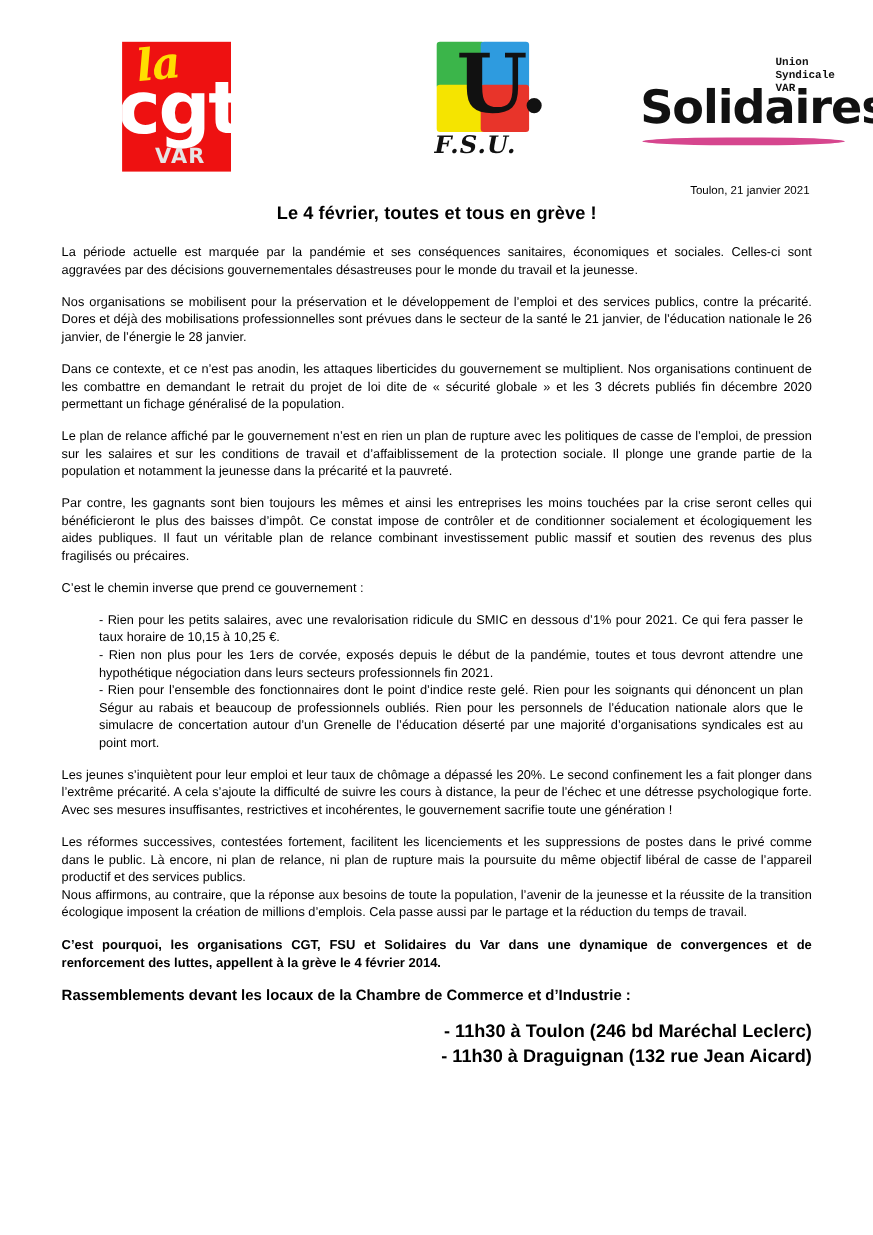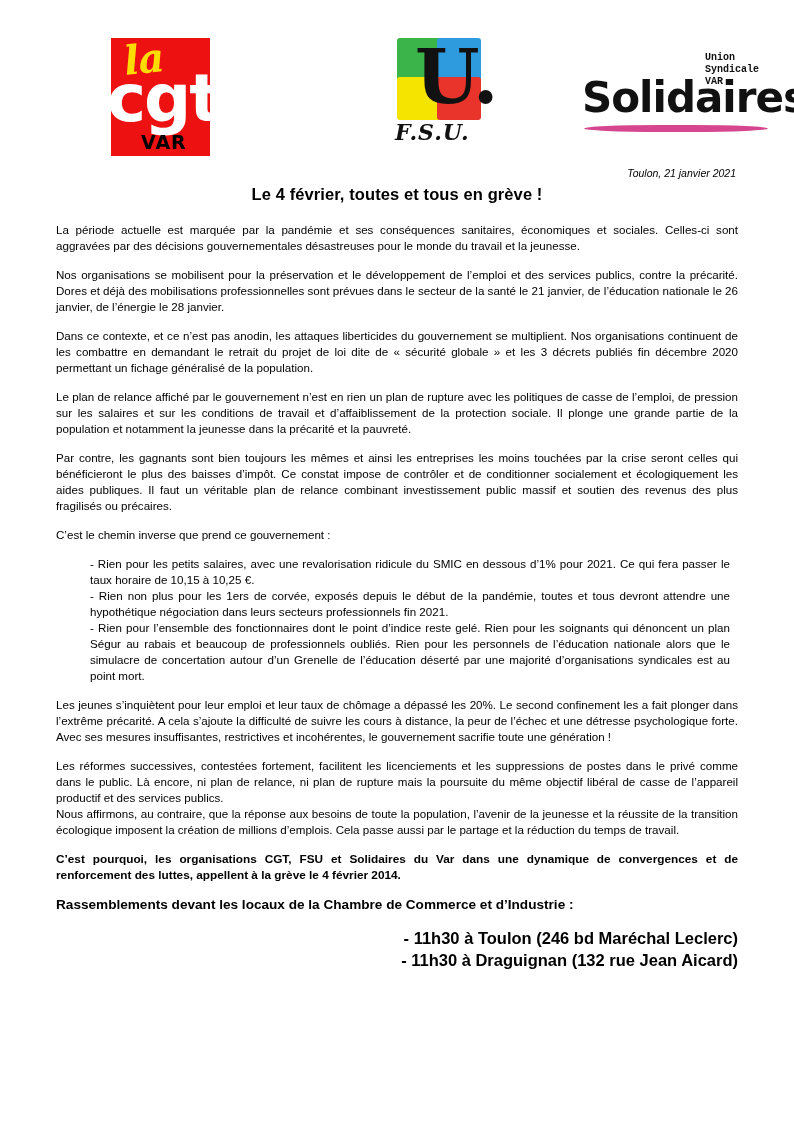--- a/index.html
+++ b/index.html
@@ -64,21 +64,21 @@
     letter-spacing: -2px;
     line-height: 1;
   }
   .cgt-var {
     position: absolute;
     left: 30px;
     bottom: 4px;
     font-family: "DejaVu Sans", sans-serif;
     font-weight: bold;
     font-size: 19px;
-    color: #000000;
+    color: #e5e5e5;
     letter-spacing: 1px;
     line-height: 1;
   }
 
   
   .logo-fsu {
     position: absolute;
     left: 333px;
     top: 38px;
     width: 105px;
@@ -162,21 +162,20 @@
     width: 184px;
     height: 7px;
     background: #d6468e;
     border-radius: 50% / 60%;
   }
 
   
   .dateline {
     text-align: right;
     font-size: 10.5px;
-    font-style: italic;
     margin: 0 0 6px 0;
     padding-right: 2px;
   }
 
   
   .doc-title {
     text-align: center;
     font-size: 16.5px;
     font-weight: bold;
     margin: 0 0 18px 0;

